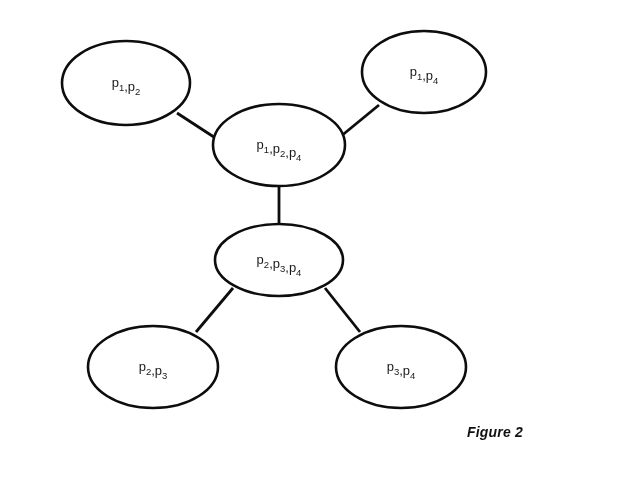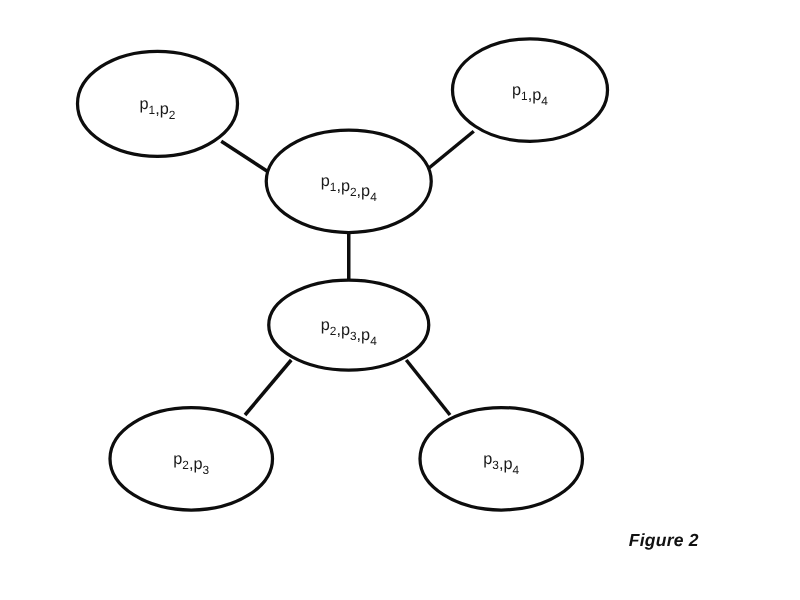--- a/index.html
+++ b/index.html
@@ -38,21 +38,21 @@
     fill: #1a1a1a;
     text-anchor: middle;
     dominant-baseline: middle;
     white-space: pre;
   }
   .node-label .sub {
     font-size: 9.5px;
   }
   .caption-text {
     position: absolute;
-    left: 456px;
+    left: 420px;
     top: 424px;
     width: 150px;
     text-align: center;
     font-family: "Liberation Sans", sans-serif;
     font-size: 14px;
     font-weight: bold;
     font-style: italic;
     color: #111111;
     letter-spacing: 0.2px;
   }

